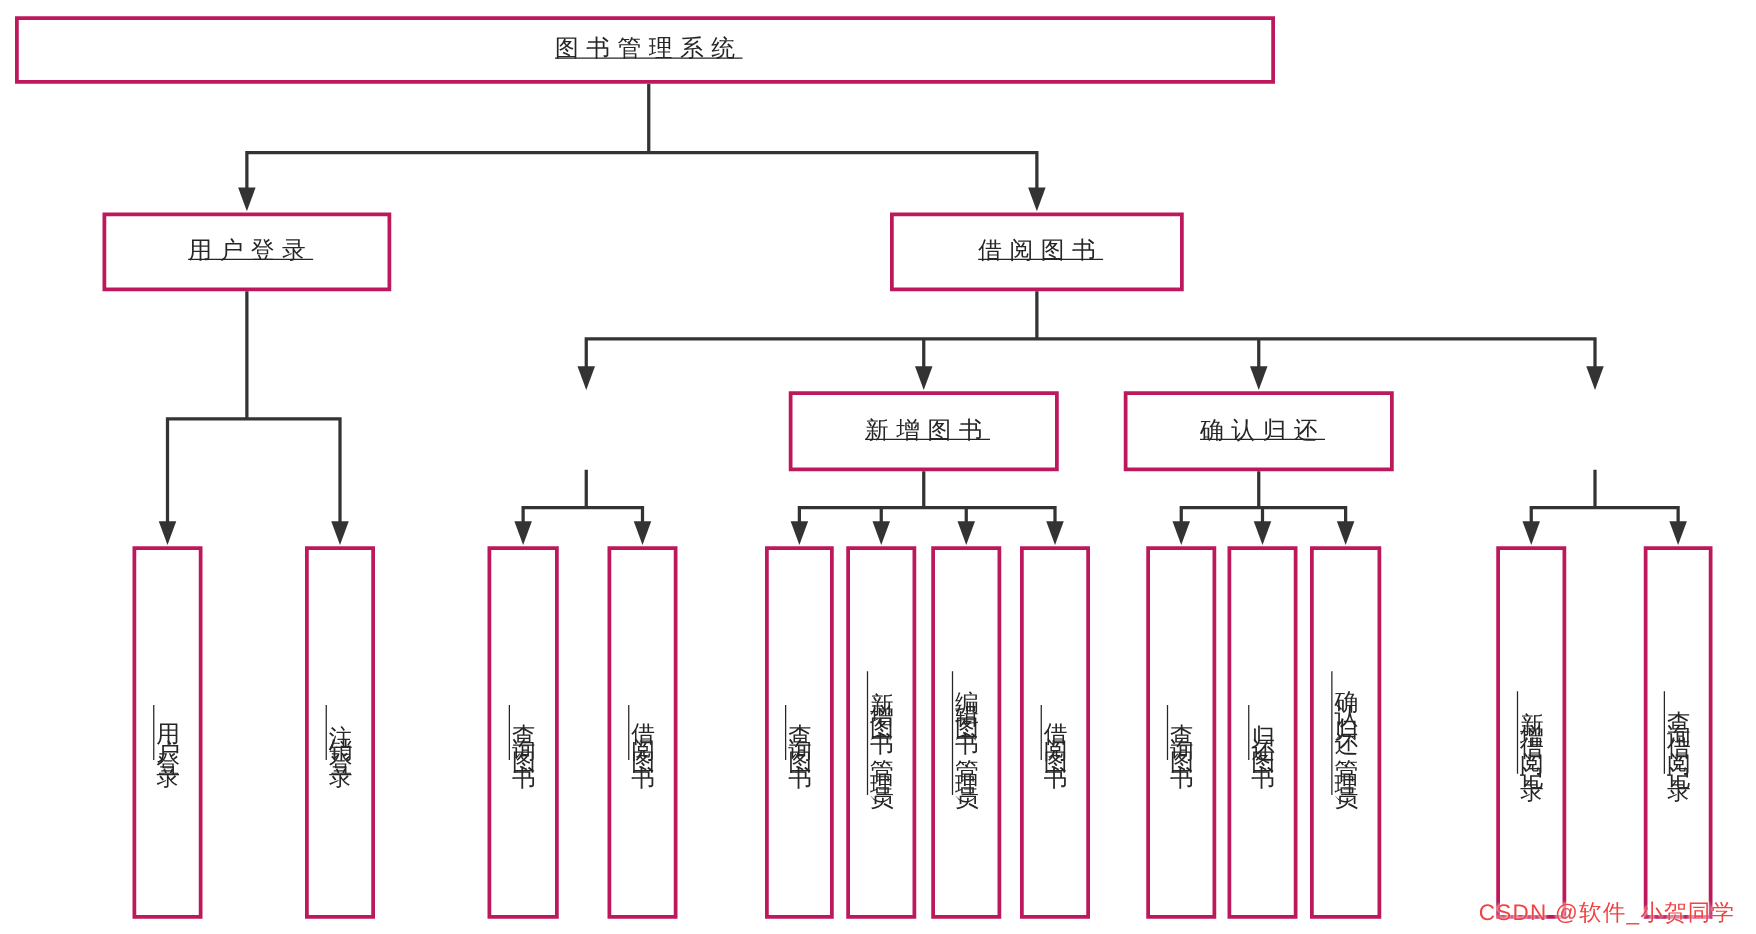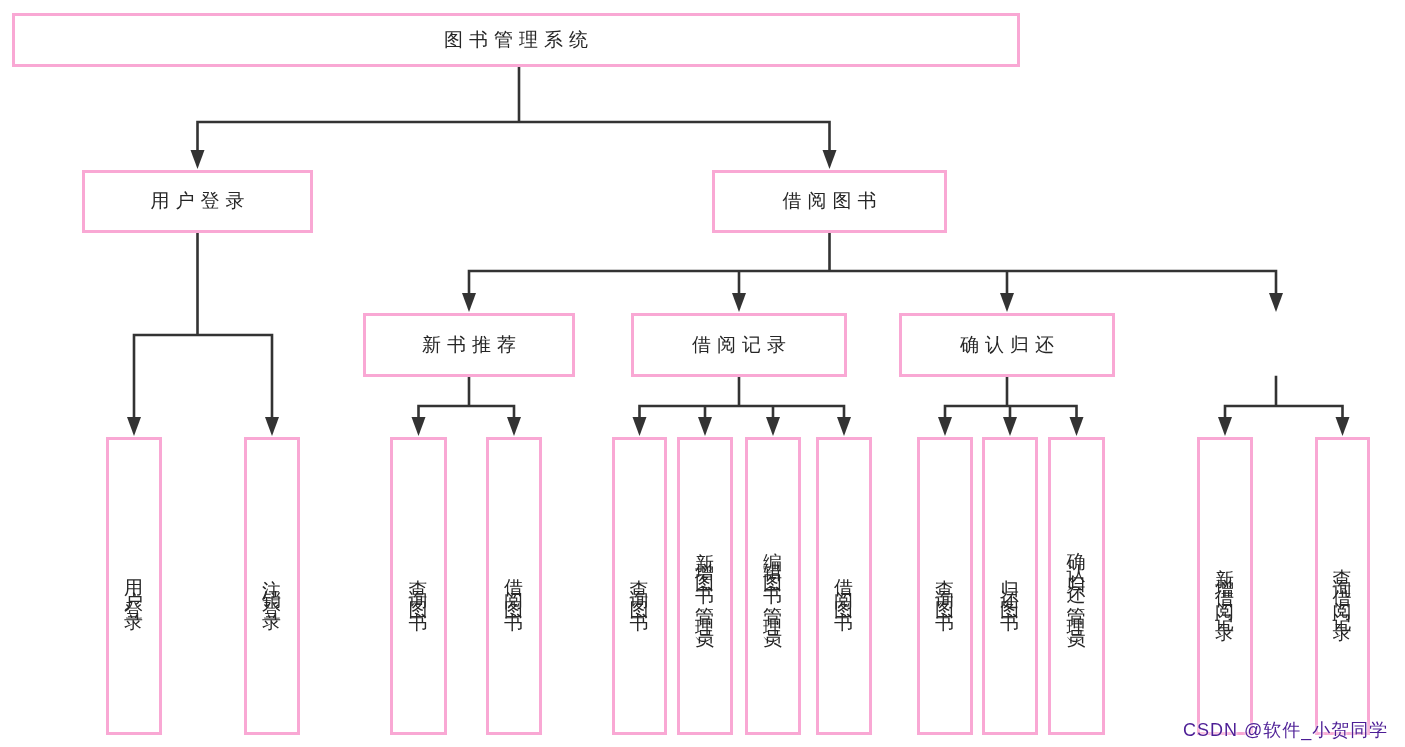--- a/index.html
+++ b/index.html
@@ -14,47 +14,48 @@
   #connectors {
     position: absolute;
     left: 0; top: 0;
     width: 1405px; height: 747px;
     z-index: 1;
   }
   .node {
     position: absolute;
     box-sizing: border-box;
     background: #ffffff;
-    border: 3px solid #f9a8d4;
+    border: 3px solid #be185d;
     color: #262626;
     display: flex;
     align-items: center;
     justify-content: center;
     font-size: 19px;
     letter-spacing: 6px;
     text-indent: 6px;
     line-height: 1.2;
     z-index: 2;
     white-space: nowrap;
+    text-decoration: underline;
   }
   .vnode {
     writing-mode: vertical-rl;
     text-orientation: mixed;
     letter-spacing: 11px;
     text-indent: 0;
     line-height: 1;
     white-space: normal;
   }
   #watermark {
     position: absolute;
     left: 1183px;
     top: 718px;
     font-size: 18px;
     letter-spacing: 1px;
-    color: #4c1d95;
+    color: #ef4444;
     z-index: 5;
     white-space: nowrap;
     text-shadow: 0 0 3px #ffffff, 0 0 3px #ffffff;
   }
 </style>
 </head>
 <body>
 
 <div id="canvas">
 
@@ -85,22 +86,21 @@
       <path d="M1276 377 V406 M1225 406 H1342.5 M1225 406 V421 M1342.5 406 V421" fill="none" stroke="#333333" stroke-width="2.6" stroke-linecap="square"></path>
       <polygon points="1218,417 1232,417 1225,436" fill="#333333"></polygon>
       <polygon points="1335.5,417 1349.5,417 1342.5,436" fill="#333333"></polygon>
     </svg>
 
   <div class="node" style="left:12px; top:13px; width:1008px; height:54px;">图书管理系统</div>
 
   <div class="node" style="left:82px; top:170px; width:231px; height:63px;">用户登录</div>
   <div class="node" style="left:712px; top:170px; width:235px; height:63px;">借阅图书</div>
 
-  <div class="node" style="left:363px; top:313px; width:212px; height:64px;">新书推荐</div>
-  <div class="node" style="left:631px; top:313px; width:216px; height:64px;">借阅记录</div>
+  <div class="node" style="left:631px; top:313px; width:216px; height:64px;">新增图书</div>
   <div class="node" style="left:899px; top:313px; width:216px; height:64px;">确认归还</div>
 
   <div class="node vnode" style="left:106px; top:437px; width:56px; height:298px;">用户登录</div>
   <div class="node vnode" style="left:244px; top:437px; width:56px; height:298px;">注销登录</div>
 
   <div class="node vnode" style="left:390px; top:437px; width:57px; height:298px;">查询图书</div>
   <div class="node vnode" style="left:486px; top:437px; width:56px; height:298px;">借阅图书</div>
 
   <div class="node vnode" style="left:612px; top:437px; width:55px; height:298px;">查询图书</div>
   <div class="node vnode" style="left:677px; top:437px; width:56px; height:298px;">新增图书（管理员）</div>

